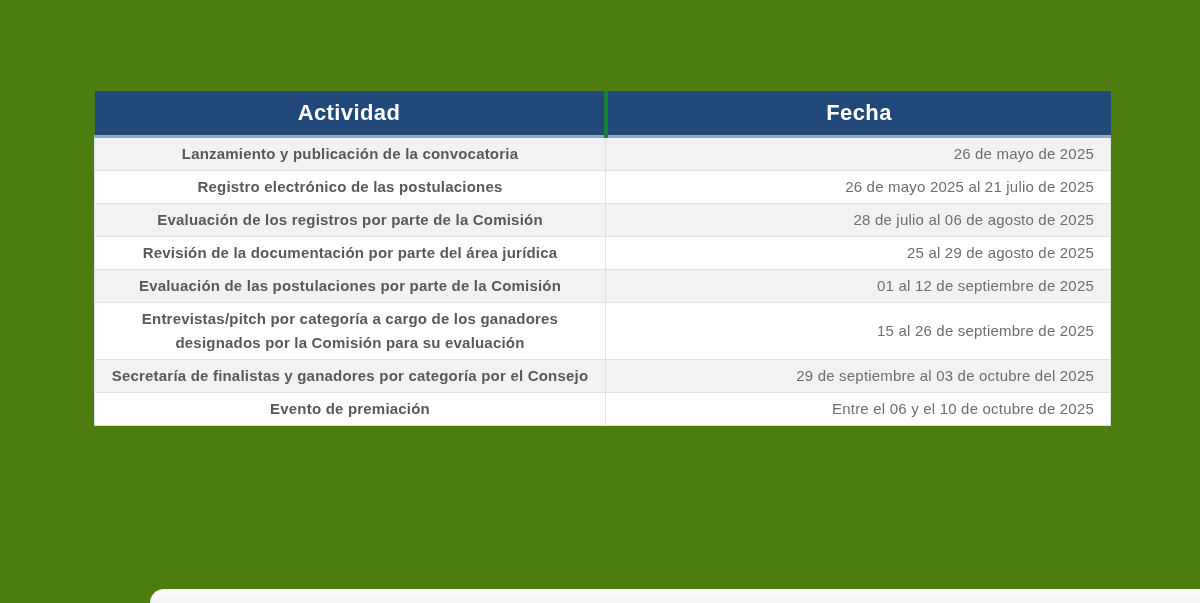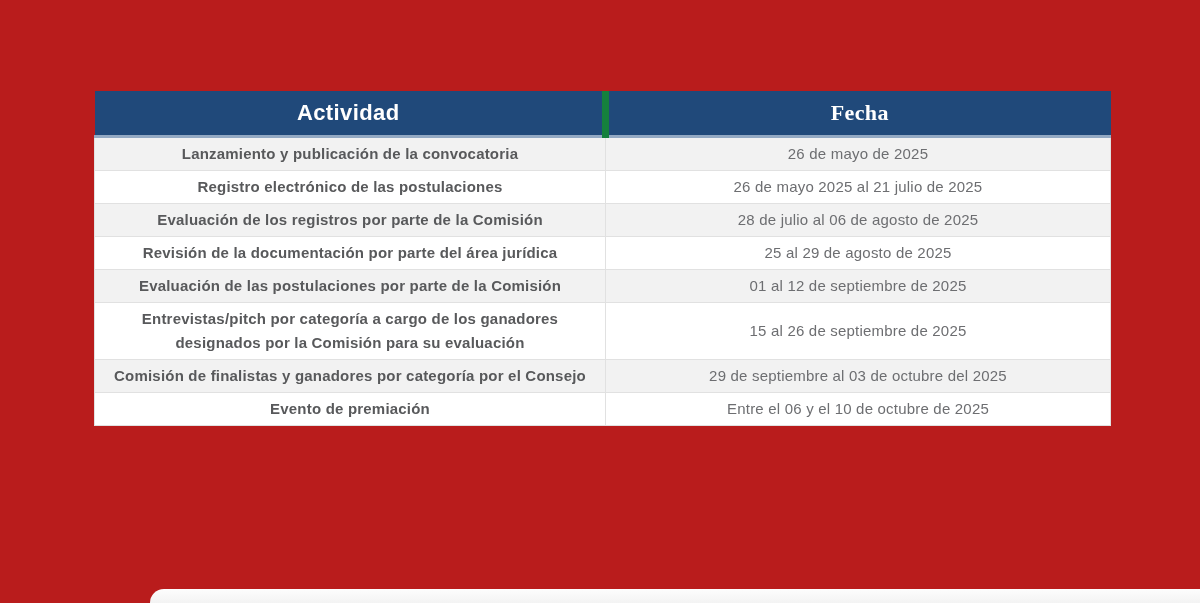--- a/index.html
+++ b/index.html
@@ -5,21 +5,21 @@
   html, body {
     margin: 0;
     padding: 0;
     background: #ffffff;
     font-family: "Liberation Sans", "DejaVu Sans", sans-serif;
   }
   .page {
     position: relative;
     width: 1200px;
     height: 603px;
-    background: #b91c1c;
+    background: #4d7c0f;
     overflow: hidden;
   }
   .schedule-table {
     position: absolute;
     left: 94px;
     top: 91px;
     width: 1016px;
     border-collapse: collapse;
     table-layout: fixed;
   }
@@ -28,39 +28,39 @@
     color: var(--header-text, #ffffff);
     font-size: 22px;
     font-weight: bold;
     letter-spacing: 0.4px;
     height: 44px;
     padding: 0;
     border-bottom: 3px solid #93a9c3;
     text-align: center;
   }
   .schedule-table th + th {
-    border-left: 7px solid #15803d;
-    font-family: Liberation Serif, serif;
+    border-left: 4px solid #15803d;
   }
   .schedule-table td {
     border: 1px solid var(--border, #e1e1e1);
     text-align: center;
     vertical-align: middle;
     padding: 4px 16px;
     line-height: 24px;
     font-size: 15px;
   }
   .schedule-table td.activity {
     font-weight: bold;
     color: var(--activity-text, #58595b);
     letter-spacing: 0.2px;
   }
   .schedule-table td.date {
     color: var(--date-text, #6d6e71);
     letter-spacing: 0.2px;
+    text-align: right;
   }
   .schedule-table tbody tr:nth-child(odd) td {
     background: var(--row-alt-bg, #f2f2f2);
   }
   .schedule-table tbody tr:nth-child(even) td {
     background: var(--row-bg, #ffffff);
   }
   .bottom-band {
     position: absolute;
     left: 150px;
@@ -106,21 +106,21 @@
         </tr>
         <tr>
           <td class="activity">Evaluación de las postulaciones por parte de la Comisión</td>
           <td class="date">01 al 12 de septiembre de 2025</td>
         </tr>
         <tr>
           <td class="activity">Entrevistas/pitch por categoría a cargo de los ganadores designados por la Comisión para su evaluación</td>
           <td class="date">15 al 26 de septiembre de 2025</td>
         </tr>
         <tr>
-          <td class="activity">Comisión de finalistas y ganadores por categoría por el Consejo</td>
+          <td class="activity">Secretaría de finalistas y ganadores por categoría por el Consejo</td>
           <td class="date">29 de septiembre al 03 de octubre del 2025</td>
         </tr>
         <tr>
           <td class="activity">Evento de premiación</td>
           <td class="date">Entre el 06 y el 10 de octubre de 2025</td>
         </tr>
       </tbody>
   </table>
 
   <div class="bottom-band"></div>

